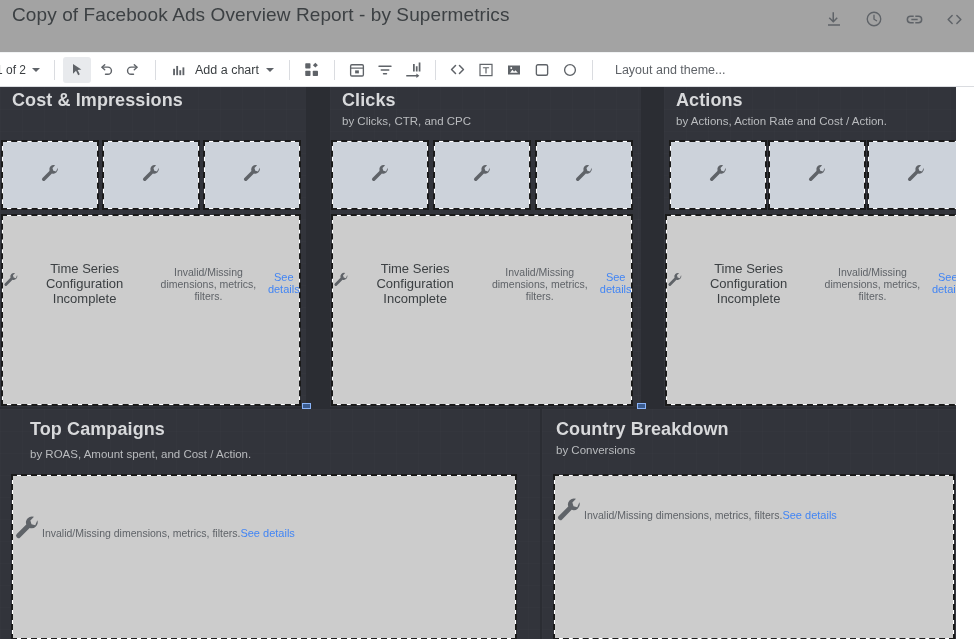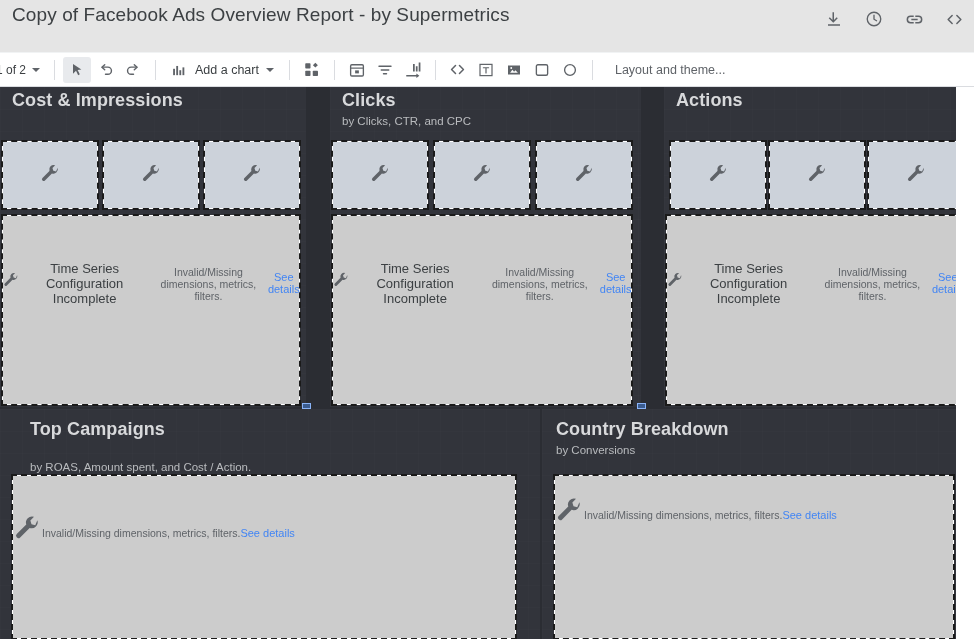--- a/index.html
+++ b/index.html
@@ -11,21 +11,21 @@
     background: #ffffff;
     font-family: "Liberation Sans", sans-serif;
     -webkit-font-smoothing: antialiased;
   }
   .app { position: relative; width: 974px; height: 639px; overflow: hidden; background:#fff; }
 
   
   .header {
     position: relative;
     height: 87px;
-    background: #e5e5e5;
+    background: #a3a3a3;
     border-bottom: 1px solid #dadce0;
   }
   .doc-title {
     position: absolute;
     left: 12px; top: 4px;
     font-size: 19px;
     color: #3c4043;
     font-weight: 400;
     letter-spacing: 0.1px;
     white-space: nowrap;
@@ -410,20 +410,21 @@
           <path d="M20.3 4.1a4.9 4.9 0 01-6.2 6.2L6.5 17.9a1.9 1.9 0 01-2.7-2.7l7.6-7.6a4.9 4.9 0 016.2-6.2l-2.9 2.9.9 3 3 .9z"></path>
         </svg>
         <div class="ph-title">Time Series Configuration Incomplete</div>
         <div class="ph-desc">Invalid/Missing dimensions, metrics, filters.</div>
         <div class="ph-link">See details</div>
       </div>
     </div>
 
     <div class="panel" style="left:664px; top:0px; width:310px; height:320px;">
       <div class="panel-title">Actions</div>
+      <div class="panel-sub">by Actions, Action Rate and Cost / Action.</div>
     </div>
 
     <div class="ph" style="left:670px; top:54px; width:96px; height:68px;">
       <svg class="wrench" width="22" height="22" viewBox="0 0 24 24" fill="currentColor">
         <path d="M20.3 4.1a4.9 4.9 0 01-6.2 6.2L6.5 17.9a1.9 1.9 0 01-2.7-2.7l7.6-7.6a4.9 4.9 0 016.2-6.2l-2.9 2.9.9 3 3 .9z"></path>
       </svg>
     </div>
     <div class="ph" style="left:769px; top:54px; width:96px; height:68px;">
       <svg class="wrench" width="22" height="22" viewBox="0 0 24 24" fill="currentColor">
         <path d="M20.3 4.1a4.9 4.9 0 01-6.2 6.2L6.5 17.9a1.9 1.9 0 01-2.7-2.7l7.6-7.6a4.9 4.9 0 016.2-6.2l-2.9 2.9.9 3 3 .9z"></path>
@@ -444,21 +445,21 @@
         <div class="ph-desc">Invalid/Missing dimensions, metrics, filters.</div>
         <div class="ph-link">See details</div>
       </div>
     </div>
 
     <div class="handle" style="left:302px; top:316px;"></div>
     <div class="handle" style="left:637px; top:316px;"></div>
 
     <div class="panel" style="left:0px; top:322px; width:540px; height:230px;">
       <div class="panel-title" style="left:30px; top:10px;">Top Campaigns</div>
-      <div class="panel-sub" style="left:30px; top:52px;">by ROAS, Amount spent, and Cost / Action.</div>
+      <div class="panel-sub" style="left:30px; top:39px;">by ROAS, Amount spent, and Cost / Action.</div>
     </div>
 
     <div class="ph big" style="left:12px; top:388px; width:504px; height:164px;">
       <div class="ph-body" style="margin-top:40px;">
         <svg class="wrench" width="30" height="30" viewBox="0 0 24 24" fill="currentColor">
           <path d="M20.3 4.1a4.9 4.9 0 01-6.2 6.2L6.5 17.9a1.9 1.9 0 01-2.7-2.7l7.6-7.6a4.9 4.9 0 016.2-6.2l-2.9 2.9.9 3 3 .9z"></path>
         </svg>
         <div class="ph-desc">Invalid/Missing dimensions, metrics, filters.</div>
         <div class="ph-link">See details</div>
       </div>

